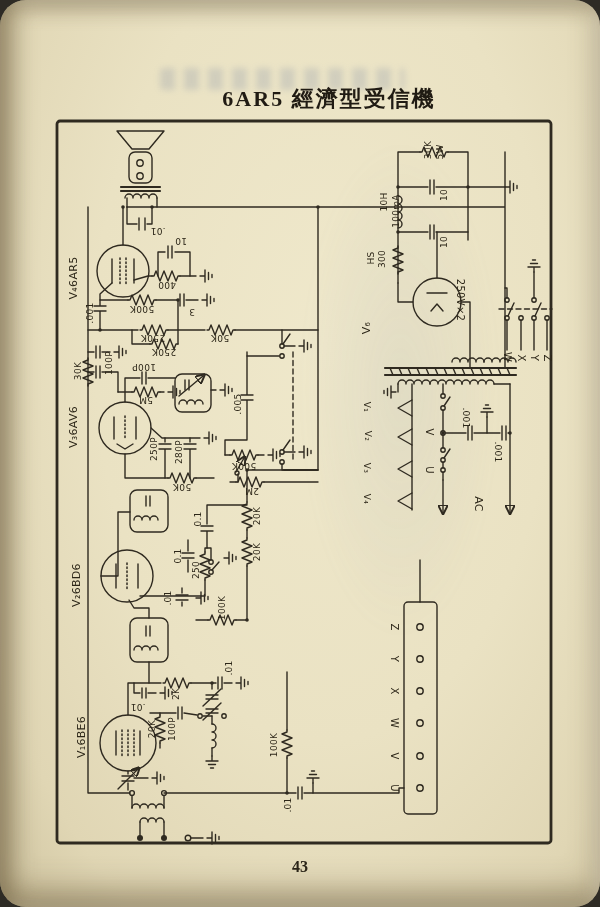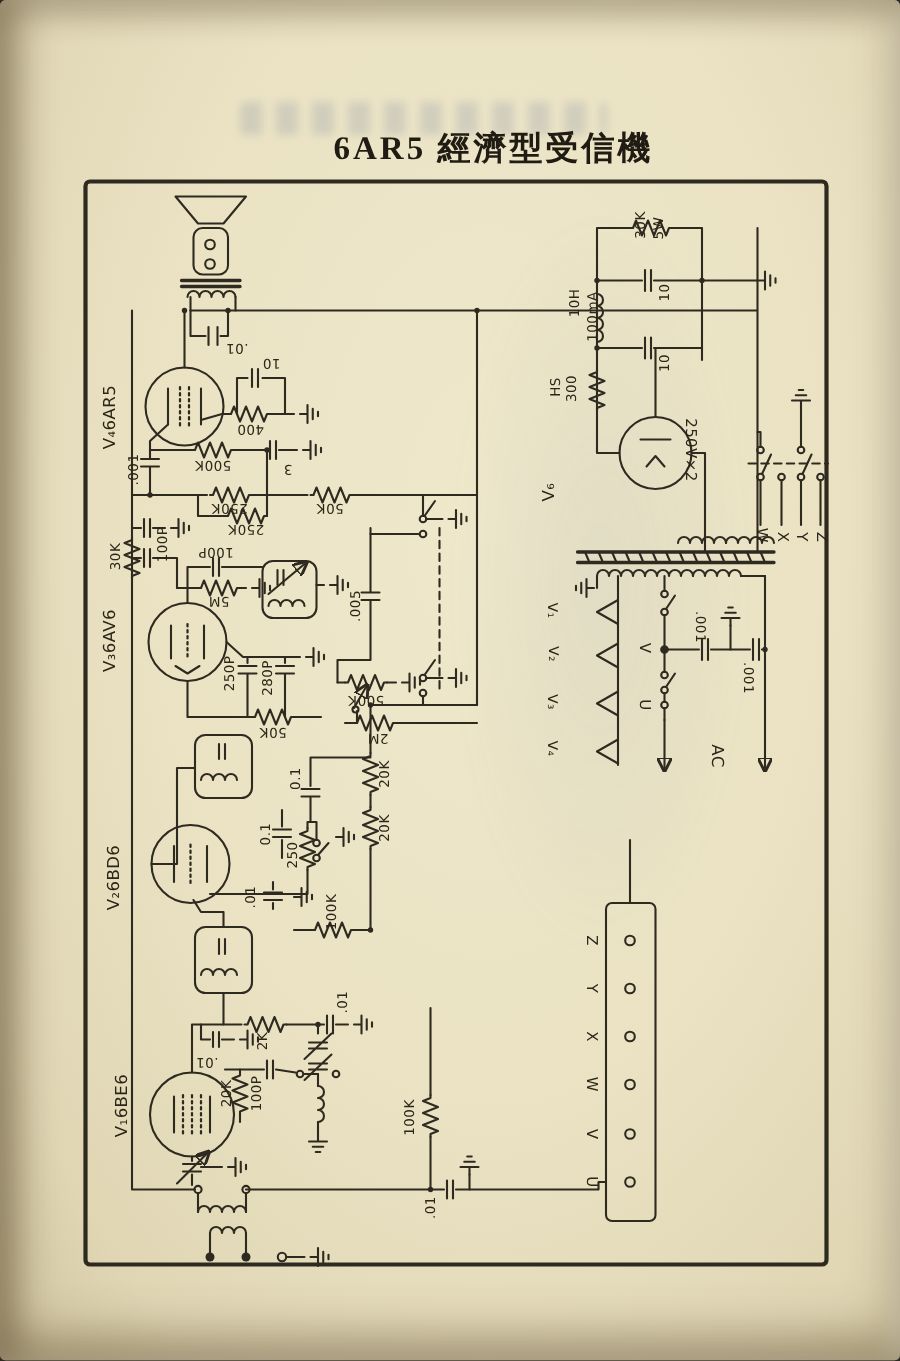--- a/index.html
+++ b/index.html
@@ -1,17 +1,17 @@
 <!DOCTYPE html>
 <html><head>
 <meta charset="utf-8">
 <style>
   html,body{margin:0;padding:0;}
   body{width:600px;height:907px;background:#2e2b25;font-family:"DejaVu Sans",sans-serif;position:relative;overflow:hidden;}
-  .page{position:absolute;inset:0;border-radius:4px;overflow:hidden;
+  .page{position:absolute;inset:0;border-radius:26px;overflow:hidden;
     background:radial-gradient(ellipse at 54% 38%, #efe8cb 0%, #eae2c3 50%, #e0d6b4 82%, #cfc4a0 100%);}
   .page::after{content:"";position:absolute;inset:0;pointer-events:none;
     box-shadow:inset 14px 0 24px rgba(95,80,48,.38), inset -6px 0 16px rgba(255,253,240,.35),
       inset 0 -18px 30px rgba(100,84,52,.42), inset 0 10px 20px rgba(105,90,58,.30);}
   .bleed{position:absolute;left:160px;top:68px;width:245px;height:22px;border-radius:4px;opacity:.55;
     background:repeating-linear-gradient(90deg, rgba(110,125,158,.38) 0 15px, rgba(110,125,158,0) 15px 24px);
     filter:blur(3px);}
   .bleed2{position:absolute;left:300px;top:140px;width:200px;height:500px;border-radius:40px;
     background:radial-gradient(closest-side, rgba(120,135,160,.10), rgba(120,135,160,0));filter:blur(6px);}
   .title{position:absolute;left:0;right:0;top:84px;text-align:center;padding-left:58px;
@@ -368,13 +368,14 @@
       <span class="lbl" style="left: 229px; top: 668px; transform: translate(-50%, -50%) rotate(-90deg);">.01</span>
       <span class="lbl" style="left: 176px; top: 694px; transform: translate(-50%, -50%) rotate(-90deg);">2K</span>
       <span class="lbl" style="left: 138px; top: 707px; transform: translate(-50%, -50%) rotate(180deg);">.01</span>
       <span class="lbl" style="left: 152px; top: 729px; transform: translate(-50%, -50%) rotate(-90deg);">20K</span>
       <span class="lbl" style="left: 172px; top: 729px; transform: translate(-50%, -50%) rotate(-90deg);">100P</span>
       <span class="lbl" style="left: 81px; top: 737px; font-size: 11px; transform: translate(-50%, -50%) rotate(-90deg);">V₁6BE6</span>
       <span class="lbl" style="left: 274px; top: 745px; transform: translate(-50%, -50%) rotate(-90deg);">100K</span>
       <span class="lbl" style="left: 288px; top: 805px; transform: translate(-50%, -50%) rotate(-90deg);">.01</span>
     </div>
 
+  <div class="pagenum">43</div>
 </div>
 
 </body></html>

